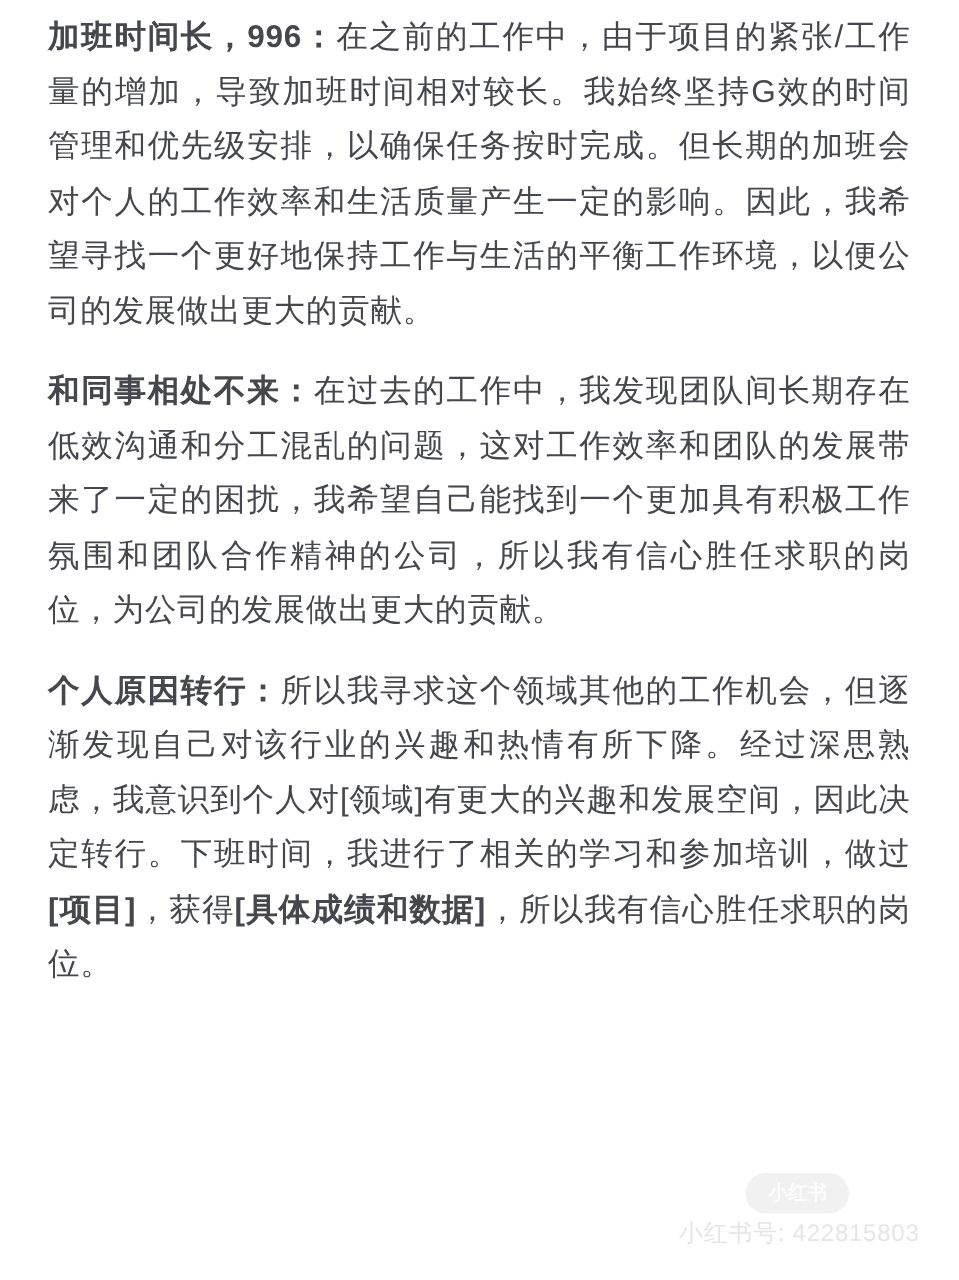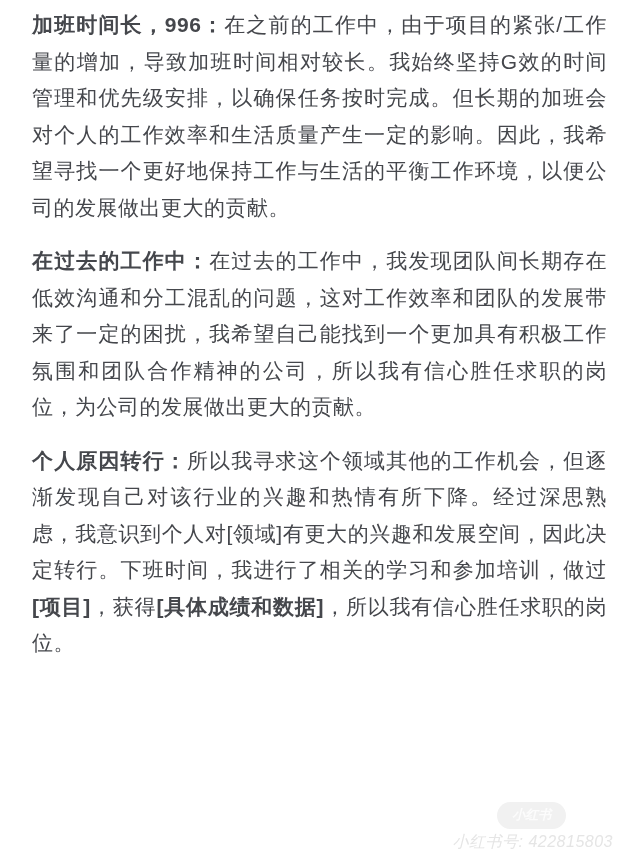--- a/index.html
+++ b/index.html
@@ -18,23 +18,22 @@
     line-height: 36.5px;
     text-align: justify;
     text-justify: inter-character;
     letter-spacing: 0.5px;
   }
   .para { margin: 0 0 17px 0; }
   .b { font-weight: 700; }
   .watermark {
     position: absolute;
     right: 26px;
-    bottom: 0;
+    bottom: 20px;
     text-align: center;
-    font-style: italic;
   }
   .badge {
     display: inline-block;
     background: #f1f1f1;
     color: #fcfcfc;
     font-size: 13px;
     font-weight: 700;
     padding: 4px 15px 5px 15px;
     border-radius: 14px;
     margin: 0 2px 3px 0;
@@ -46,21 +45,21 @@
     white-space: nowrap;
   }
 </style>
 </head>
 <body>
 
 <div class="content">
 
   <p class="para"><span class="b">加班时间长，996：</span><span>在之前的工作中，由于项目的紧张/工作量的增加，导致加班时间相对较长。我始终坚持G效的时间管理和优先级安排，以确保任务按时完成。但长期的加班会对个人的工作效率和生活质量产生一定的影响。因此，我希望寻找一个更好地保持工作与生活的平衡工作环境，以便公司的发展做出更大的贡献。</span></p>
 
-  <p class="para"><span class="b">在过去的工作中：</span><span>在过去的工作中，我发现团队间长期存在低效沟通和分工混乱的问题，这对工作效率和团队的发展带来了一定的困扰，我希望自己能找到一个更加具有积极工作氛围和团队合作精神的公司，所以我有信心胜任求职的岗位，为公司的发展做出更大的贡献。</span></p>
+  <p class="para"><span class="b">和同事相处不来：</span><span>在过去的工作中，我发现团队间长期存在低效沟通和分工混乱的问题，这对工作效率和团队的发展带来了一定的困扰，我希望自己能找到一个更加具有积极工作氛围和团队合作精神的公司，所以我有信心胜任求职的岗位，为公司的发展做出更大的贡献。</span></p>
 
 
   <p class="para"><span class="b">个人原因转行：</span><span>所以我寻求这个领域其他的工作机会，但逐渐发现自己对该行业的兴趣和热情有所下降。经过深思熟虑，我意识到个人对[领域]有更大的兴趣和发展空间，因此决定转行。下班时间，我进行了相关的学习和参加培训，做过</span><span class="b">[项目]</span><span>，获得</span><span class="b">[具体成绩和数据]</span><span>，所以我有信心胜任求职的岗位。</span></p>
 
 </div>
 
 <div class="watermark">
   <div>
     <span class="badge">小红书</span>
   </div>

